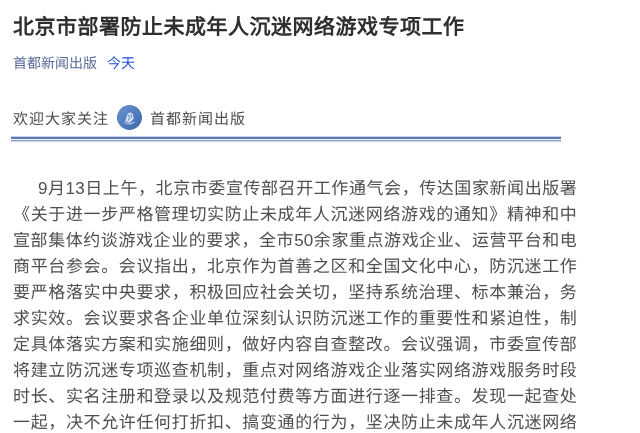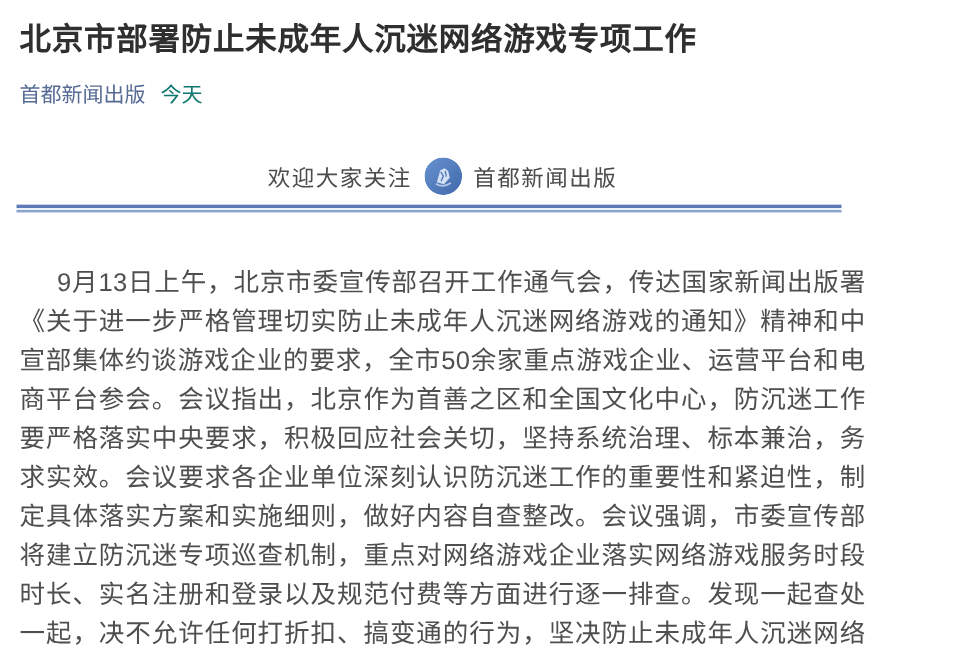--- a/index.html
+++ b/index.html
@@ -33,29 +33,29 @@
     gap: 10px;
     font-size: 14px;
     line-height: 20px;
   }
   .account-link {
     color: #576b95;
     text-decoration: none;
     cursor: pointer;
   }
   .publish-time {
-    color: #0f766e;
+    color: #1d4ed8;
   }
 
   .follow-banner {
     margin-top: 31px;
     height: 26px;
     display: flex;
     align-items: center;
-    justify-content: center;
+    justify-content: flex-start;
     gap: 8px;
     cursor: pointer;
   }
   .follow-banner .banner-text {
     font-size: 15px;
     color: #4c4c4c;
     letter-spacing: 1px;
   }
   .avatar {
     width: 25px;

